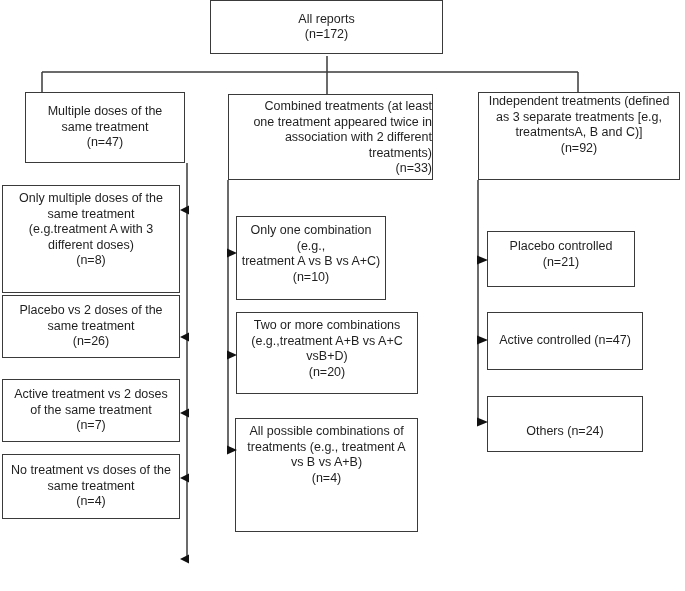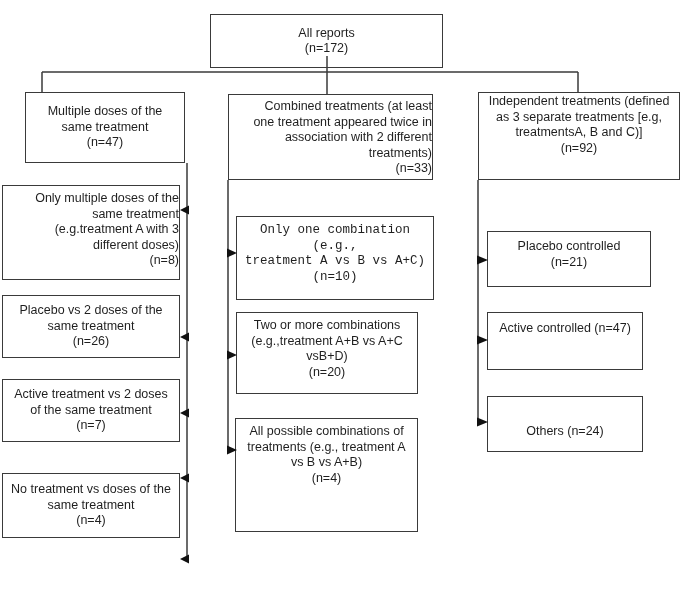--- a/index.html
+++ b/index.html
@@ -33,75 +33,75 @@
     z-index:5;
   }
   #connectors path { stroke:#3a3a3a; stroke-width:1.5; fill:none; }
   #connectors polygon { fill:#111111; stroke:none; }
 </style>
 </head>
 <body>
 
 <div id="figure">
 
-  <div class="node v-center" style="left:210px; top:14px; width:233px; height:54px;">All reports
+  <div class="node v-center" style="left:210px; top:0; width:233px; height:54px;">All reports
 (n=172)</div>
 
   <div class="node v-center" style="left:25px; top:92px; width:160px; height:71px;">Multiple doses of the
 same treatment
 (n=47)</div>
 
   <div class="node" style="left:228px; top:94px; width:205px; height:86px; padding-top:4px;text-align:right;">Combined treatments (at least
 one treatment appeared twice in
 association with 2 different
 treatments)
 (n=33)</div>
 
   <div class="node" style="left:478px; top:92px; width:202px; height:88px; padding-top:1px;">Independent treatments (defined
 as 3 separate treatments [e.g,
 treatmentsA, B and C)]
 (n=92)</div>
 
-  <div class="node" style="left:2px; top:185px; width:178px; height:95px; padding-top:5px;text-align:right;">Only multiple doses of the
+  <div class="node" style="left:2px; top:185px; width:178px; height:108px; padding-top:5px;">Only multiple doses of the
 same treatment
 (e.g.treatment A with 3
 different doses)
 (n=8)</div>
 
   <div class="node v-center" style="left:2px; top:295px; width:178px; height:63px;">Placebo vs 2 doses of the
 same treatment
 (n=26)</div>
 
   <div class="node v-center" style="left:2px; top:379px; width:178px; height:63px;">Active treatment vs 2 doses
 of the same treatment
 (n=7)</div>
 
-  <div class="node v-center" style="left:2px; top:473px; width:178px; height:65px;">No treatment vs doses of the
+  <div class="node v-center" style="left:2px; top:454px; width:178px; height:65px;">No treatment vs doses of the
 same treatment
 (n=4)</div>
 
 
-  <div class="node" style="left:236px; top:216px; width:198px; height:84px; padding-top:6px;font-family:Liberation Mono, monospace;">Only one combination (e.g.,
+  <div class="node" style="left:236px; top:216px; width:150px; height:84px; padding-top:6px;">Only one combination (e.g.,
 treatment A vs B vs A+C)
 (n=10)</div>
 
   <div class="node" style="left:236px; top:312px; width:182px; height:82px; padding-top:5px;">Two or more combinations
 (e.g.,treatment A+B vs A+C
 vsB+D)
 (n=20)</div>
 
   <div class="node" style="left:235px; top:418px; width:183px; height:114px; padding-top:5px;">All possible combinations of
 treatments (e.g., treatment A
 vs B vs A+B)
 (n=4)</div>
 
-  <div class="node" style="left:487px; top:231px; width:164px; height:56px; padding-top:7px;">Placebo controlled
+  <div class="node" style="left:487px; top:231px; width:148px; height:56px; padding-top:7px;">Placebo controlled
 (n=21)</div>
 
-  <div class="node" style="left:487px; top:312px; width:156px; height:58px; padding-top:8px;">Active controlled (n=47)</div>
+  <div class="node" style="left:487px; top:312px; width:156px; height:58px; padding-top:20px;">Active controlled (n=47)</div>
 
   <div class="node" style="left:487px; top:396px; width:156px; height:56px; padding-top:27px;">Others (n=24)</div>
 
   <svg id="connectors" width="685" height="591" viewBox="0 0 685 591" aria-hidden="true">
 
     <path d="M327,56 V72"></path>
     <path d="M42,72 H578"></path>
     <path d="M42,72 V92"></path>
     <path d="M327,72 V94"></path>
     <path d="M578,72 V92"></path>

